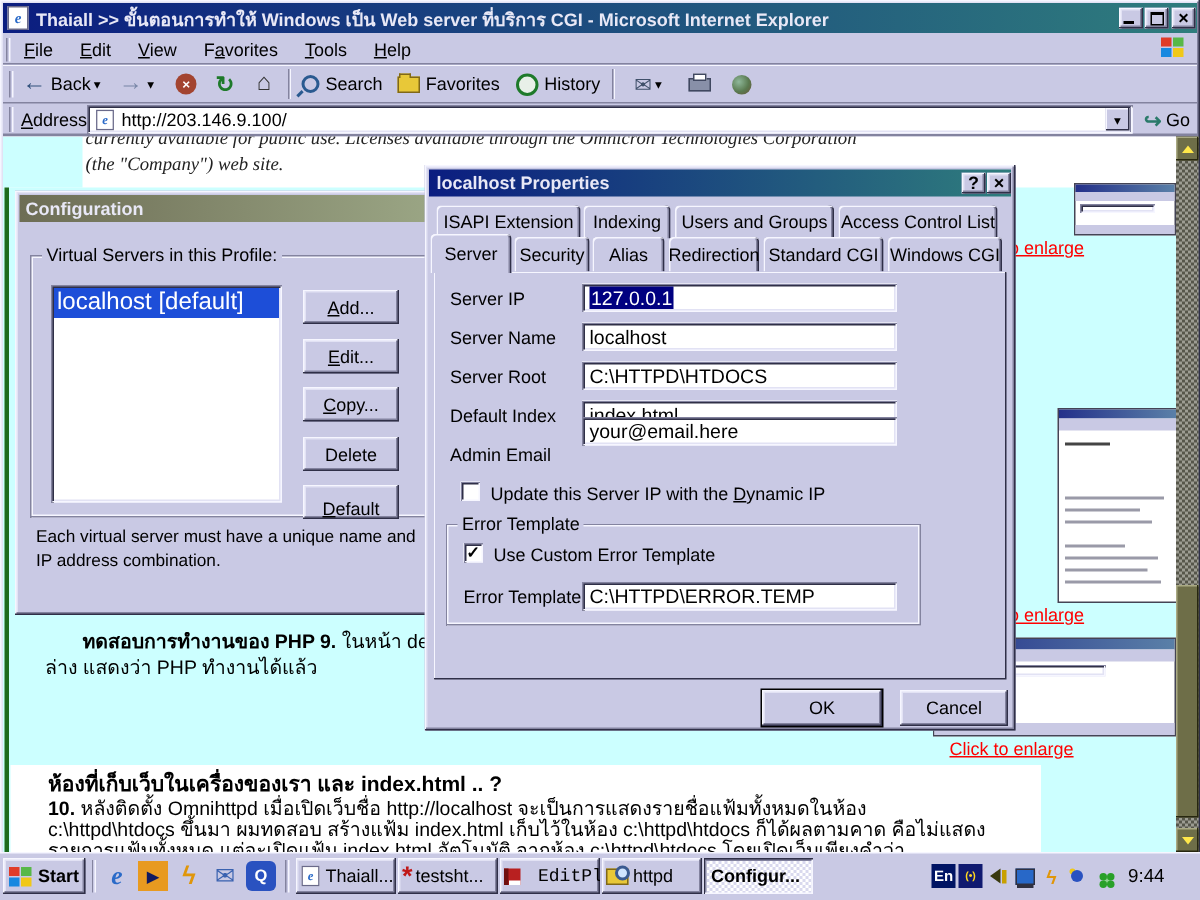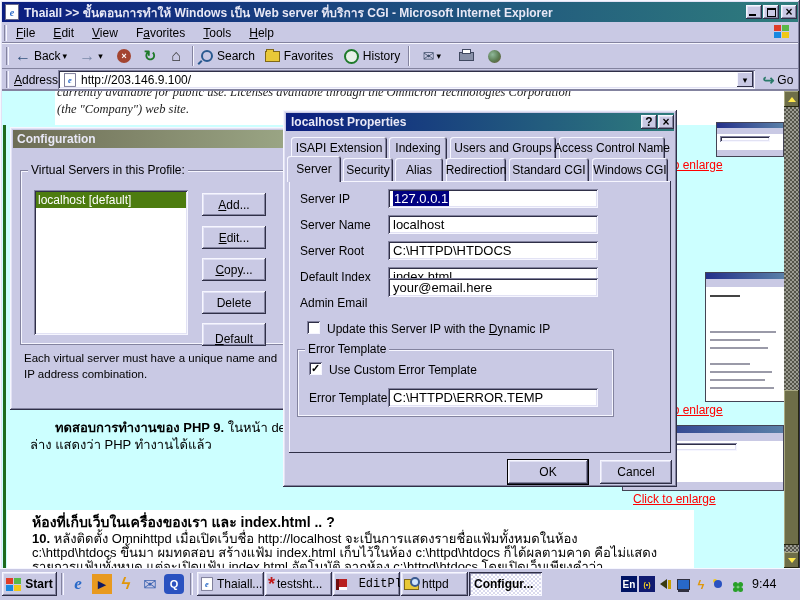--- a/index.html
+++ b/index.html
@@ -201,21 +201,21 @@
   </div>
 
   <div class="abs raised" style="left:10px;top:127px;width:278px;height:283px;">
     <div class="abs" style="left:3px;top:3px;width:272px;height:18px;background:linear-gradient(90deg,#6d6d55,#9aa584);display:flex;align-items:center;">
       <span class="titletext" style="margin-left:4px;">Configuration</span>
     </div>
     <div class="abs group" style="left:10px;top:43px;width:266px;height:175px;">
       <span class="grouplabel" style="left:8px;">Virtual Servers in this Profile:</span>
     </div>
     <div class="abs sunkenw" style="left:24px;top:63px;width:154px;height:145px;">
-      <div style="margin:2px;background:#4d7c0f;color:#fff;font-size:12px;padding:1px 2px;white-space:nowrap;overflow:hidden;">localhost [default]</div>
+      <div style="margin:2px;background:#1d4ed8;color:#fff;font-size:16px;padding:1px 2px;white-space:nowrap;overflow:hidden;">localhost [default]</div>
     </div>
     <div class="abs raised btn" style="left:192px;top:66px;width:64px;height:23px;">
       <span><span></span><u>A</u><span>dd...</span></span>
       </div>
     <div class="abs raised btn" style="left:192px;top:99px;width:64px;height:23px;">
       <span><span></span><u>E</u><span>dit...</span></span>
       </div>
     <div class="abs raised btn" style="left:192px;top:131px;width:64px;height:23px;">
       <span><span></span><u>C</u><span>opy...</span></span>
       </div>
@@ -232,21 +232,21 @@
   <div class="abs raised" style="left:283px;top:110px;width:394px;height:377px;">
     <div class="abs" style="left:3px;top:3px;width:388px;height:18px;background:linear-gradient(90deg,#0b1d80,#2f7d7d);display:flex;align-items:center;">
       <span class="titletext" style="margin-left:5px;">localhost Properties</span>
       <span class="abs raised btn" style="left:355px;top:2px;width:16px;height:14px;font-weight:bold;">?</span>
       <span class="abs raised btn" style="left:372px;top:2px;width:16px;height:14px;font-weight:bold;">×</span>
     </div>
 
     <div class="tab" style="left:8px;top:27px;width:96px;height:22px;">ISAPI Extension</div>
     <div class="tab" style="left:106px;top:27px;width:58px;height:22px;">Indexing</div>
     <div class="tab" style="left:167px;top:27px;width:106px;height:22px;">Users and Groups</div>
-    <div class="tab" style="left:276px;top:27px;width:106px;height:22px;">Access Control Name</div>
+    <div class="tab" style="left:276px;top:27px;width:106px;height:22px;">Access Control List</div>
 
     <div class="tab" style="left:4px;top:46px;width:54px;height:26px;z-index:3;box-shadow:inset 1px 1px 0 #f6f6ff,inset -1px 0 0 #2f2f47,inset -2px 0 0 #83839f,inset 0 -2px 0 #c9c9e4;">Server</div>
     <div class="tab" style="left:60px;top:48px;width:50px;height:23px;">Security</div>
     <div class="tab" style="left:112px;top:48px;width:48px;height:23px;">Alias</div>
     <div class="tab" style="left:163px;top:48px;width:60px;height:23px;">Redirection</div>
     <div class="tab" style="left:226px;top:48px;width:80px;height:23px;">Standard CGI</div>
     <div class="tab" style="left:309px;top:48px;width:76px;height:23px;">Windows CGI</div>
 
     <div class="abs raised1" style="left:6px;top:71px;width:382px;height:272px;z-index:2;">
       <span class="abs lbl" style="left:11px;top:11px;">Server IP</span>

